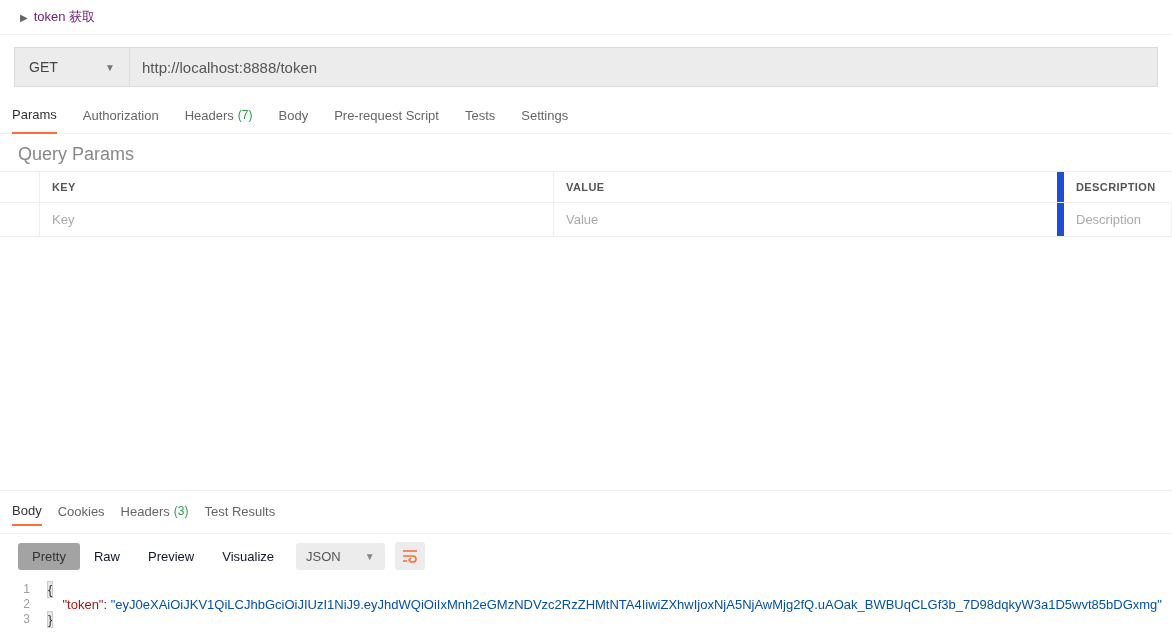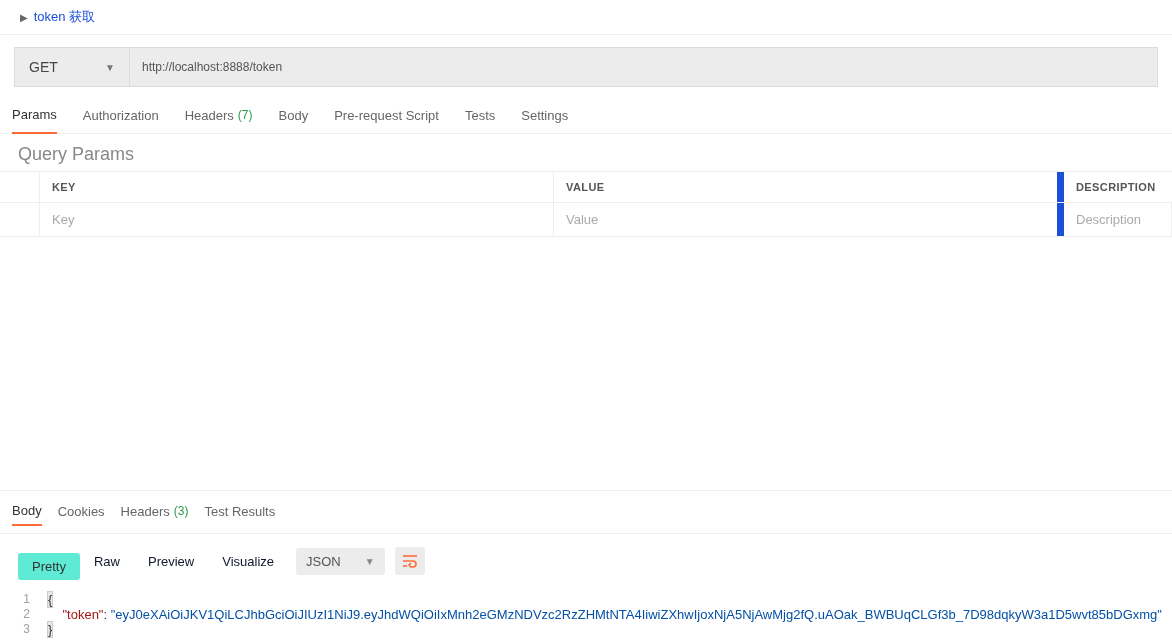--- a/index.html
+++ b/index.html
@@ -1,25 +1,25 @@
 <!DOCTYPE html>
 <html><head>
 <meta charset="utf-8">
 <style>
 * { margin: 0; padding: 0; box-sizing: border-box; font-family: -apple-system, BlinkMacSystemFont, "Segoe UI", Arial, sans-serif; }
 body { background: #fff; font-size: 13px; color: #333; width: 1172px; height: 642px; overflow: hidden; }
 
 .title-bar { padding: 8px 20px; display: flex; align-items: center; gap: 6px; border-bottom: 1px solid #f0f0f0; }
 .title-bar .caret { font-size: 10px; color: #666; }
-.title-bar .title { font-size: 13px; color: #1d4ed8; }
+.title-bar .title { font-size: 13px; color: #701a75; }
 
 .request-row { padding: 12px 14px; display: flex; align-items: stretch; }
 .method-select { width: 116px; height: 40px; background: #ececec; border: 1px solid #dcdcdc; display: flex; align-items: center; justify-content: space-between; padding: 16px 14px; font-size: 14px; color: #444; }
 .method-select .chev { font-size: 10px; color: #777; }
-.url-input { flex: 1; height: 40px; border: 1px solid #dcdcdc; border-left: none; background: #ececec; padding: 0 12px; font-size: 12px; color: #555; outline: none; }
+.url-input { flex: 1; height: 40px; border: 1px solid #dcdcdc; border-left: none; background: #ececec; padding: 0 12px; font-size: 15px; color: #555; outline: none; }
 
 .tabs { display: flex; gap: 26px; padding: 0 12px; border-bottom: 1px solid #f0f0f0; font-size: 13px; color: #666; }
 .tab { padding: 8px 0 10px 0; cursor: pointer; display:flex; align-items:center; gap:4px;}
 .tab.active { color: #333; border-bottom: 2px solid #ff6c37; margin-bottom: -1px; font-weight: normal; }
 .count-green { color: #2a9d4a; font-size: 12px; }
 
 .section-label { padding: 10px 18px 6px 18px; color: #888; font-size: 18px; }
 
 .params-table { border-top: 1px solid #eee; border-bottom: 1px solid #eee; }
 .params-header { display: flex; background: #fff; border-bottom: 1px solid #eee; font-size: 11px; letter-spacing: .4px; color: #555; }
@@ -33,21 +33,21 @@
 
 .empty-space { height: 253px; }
 
 .bottom-divider { border-top: 1px solid #eee; }
 .resp-tabs { display: flex; gap: 16px; padding: 8px 12px 8px 12px; font-size: 13px; color: #666; border-bottom: 1px solid #f0f0f0; }
 .resp-tab { padding: 4px 0 6px 0; cursor: pointer; display:flex; align-items:center; gap:4px;}
 .resp-tab.active { color: #333; border-bottom: 2px solid #ff6c37; margin-bottom: -1px; }
 
 .view-controls { display: flex; align-items: center; gap: 0; padding: 8px 18px; font-size: 13px; }
 .view-btn { padding: 6px 14px; color: #0f172a; cursor: pointer; }
-.view-btn.active { background: #5eead4; border-radius: 3px; color: #333; margin-top: 11px; }
+.view-btn.active { background: #a3a3a3; border-radius: 3px; color: #333; }
 .fmt-select { margin-left: 8px; background: #ececec; padding: 6px 10px; border-radius: 3px; color: #555; display: flex; align-items: center; gap: 24px; }
 .wrap-icon { margin-left: 10px; width: 30px; height: 28px; background: #ececec; border-radius: 3px; display: flex; align-items: center; justify-content: center; }
 .wrap-icon svg { stroke: #ff6c37; }
 
 .code-area { padding: 4px 0 8px 0; font-family: Consolas, Menlo, monospace; font-size: 13px; color: #333; }
 .code-line { display: flex; }
 .ln { width: 48px; text-align: right; padding-right: 18px; color: #9aa0a6; user-select: none; font-size: 12px; }
 .code { white-space: pre; }
 .code .brace { color: #333; background: #e8e8e8; outline: 1px solid #ccc;}
 .code .key { color: #a31515; }

